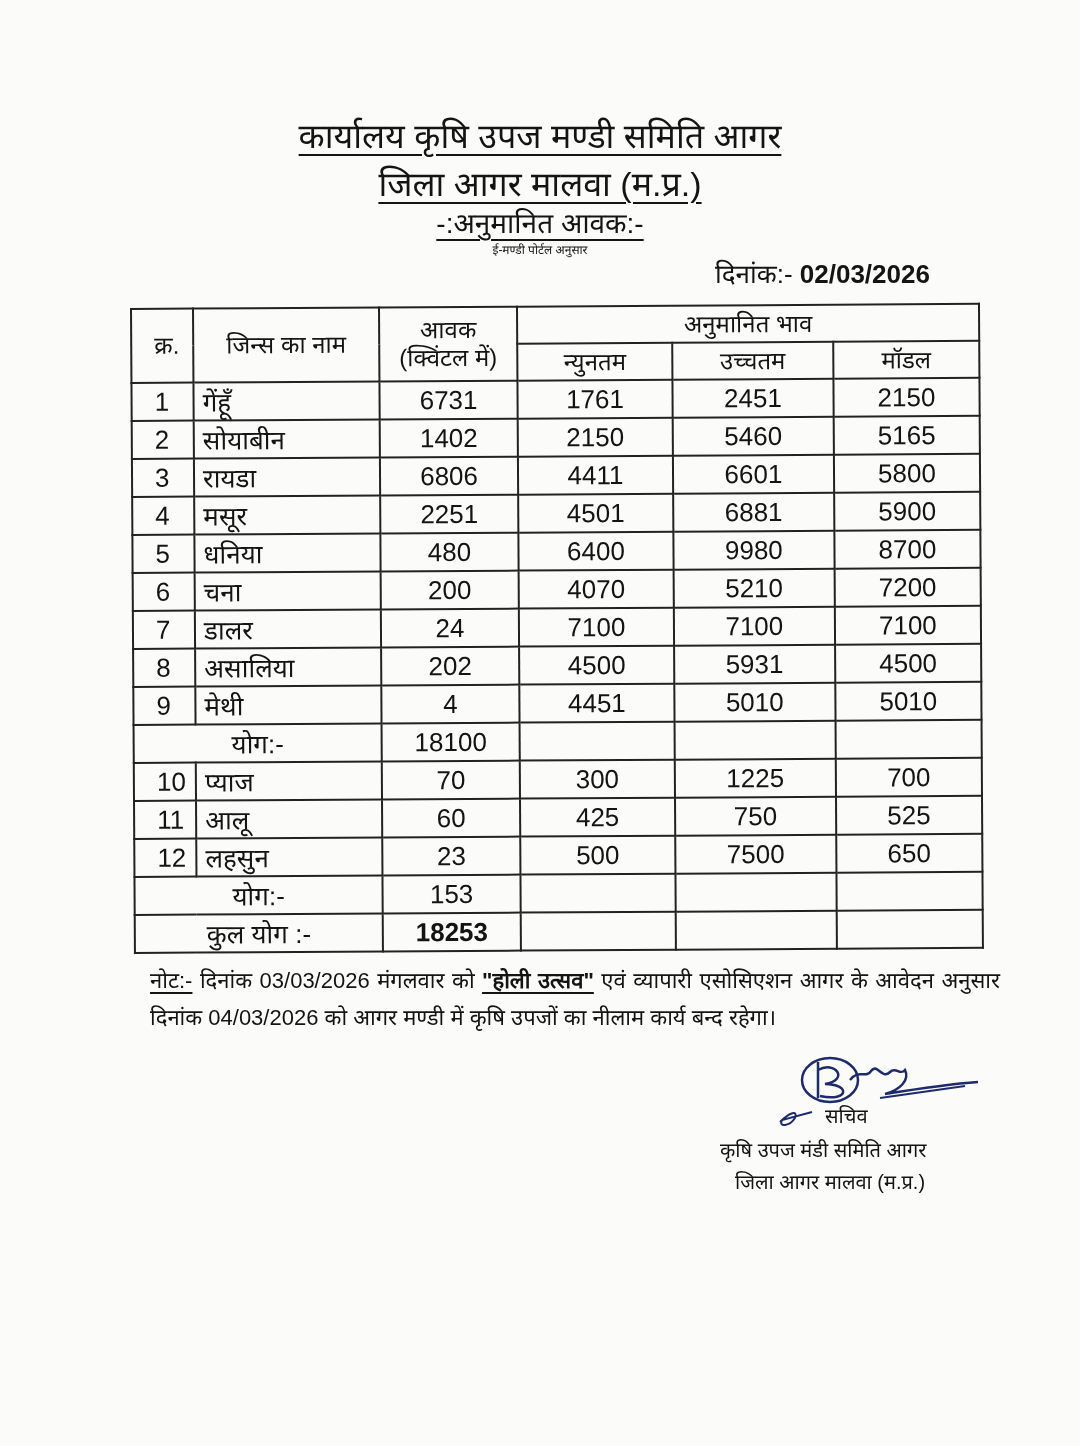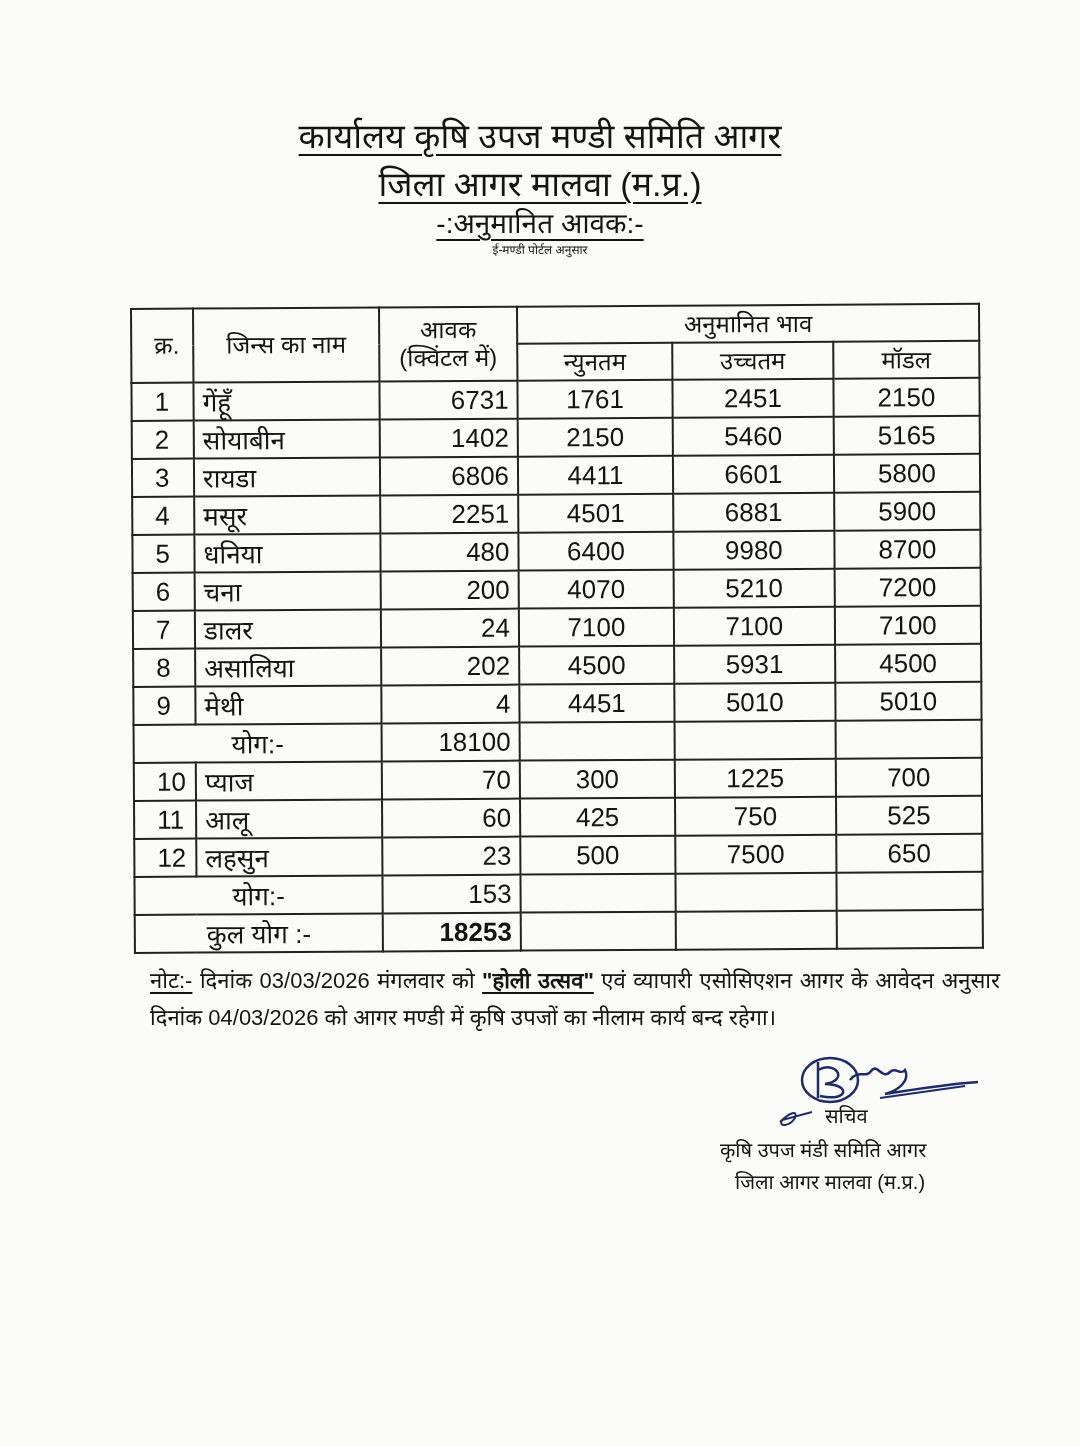--- a/index.html
+++ b/index.html
@@ -23,21 +23,21 @@
   .date-right .val { font-weight: bold; }
   table {
     position: absolute; left: 130px; top: 308px;
     width: 850px; border-collapse: collapse;
     transform: rotate(-0.35deg); transform-origin: left top;
   }
   td, th { border: 2px solid #222; font-weight: normal; font-size: 26px; height: 35px; padding: 0 8px; }
   th { font-size: 24px; line-height: 1.15; }
   .c-sr { width: 30px; text-align: left; padding-left: 22px; }
   .c-name { width: 168px; text-align: left; }
-  .c-qty { width: 120px; text-align: right; }
+  .c-qty { width: 120px; text-align: center; }
   .c-price { text-align: center; }
   .total-label { text-align: center; }
   .bold { font-weight: bold; }
   .note {
     position: absolute; left: 150px; top: 962px; width: 850px;
     font-size: 22px; line-height: 37px; text-align: justify;
   }
   .note .ul2 { text-decoration: underline; text-underline-offset: 4px; }
   .sign { position: absolute; left: 700px; top: 1050px; width: 300px; height: 150px; }
   .sign svg { position: absolute; left: 0; top: 0; }
@@ -48,20 +48,24 @@
 </head>
 <body>
 
 <div class="page">
 
   <div class="header h1 ul">कार्यालय कृषि उपज मण्डी समिति आगर</div>
   <div class="header h2 ul">जिला आगर मालवा (म.प्र.)</div>
   <div class="header h3 ul">-:अनुमानित आवक:-</div>
   <div class="header h4">ई-मण्डी पोर्टल अनुसार</div>
 
+  <div class="date-right">
+    <span>दिनांक:-</span>
+    <span class="val">02/03/2026</span>
+  </div>
 
   <table>
     <thead>
       <tr>
         <th class="c-sr" rowspan="2">क्र.</th>
         <th class="c-name" rowspan="2" style="text-align:center">जिन्स का नाम</th>
         <th class="c-qty" rowspan="2" style="text-align:center">
           <div>आवक</div>
           <div>(क्विंटल में)</div>
         </th>

